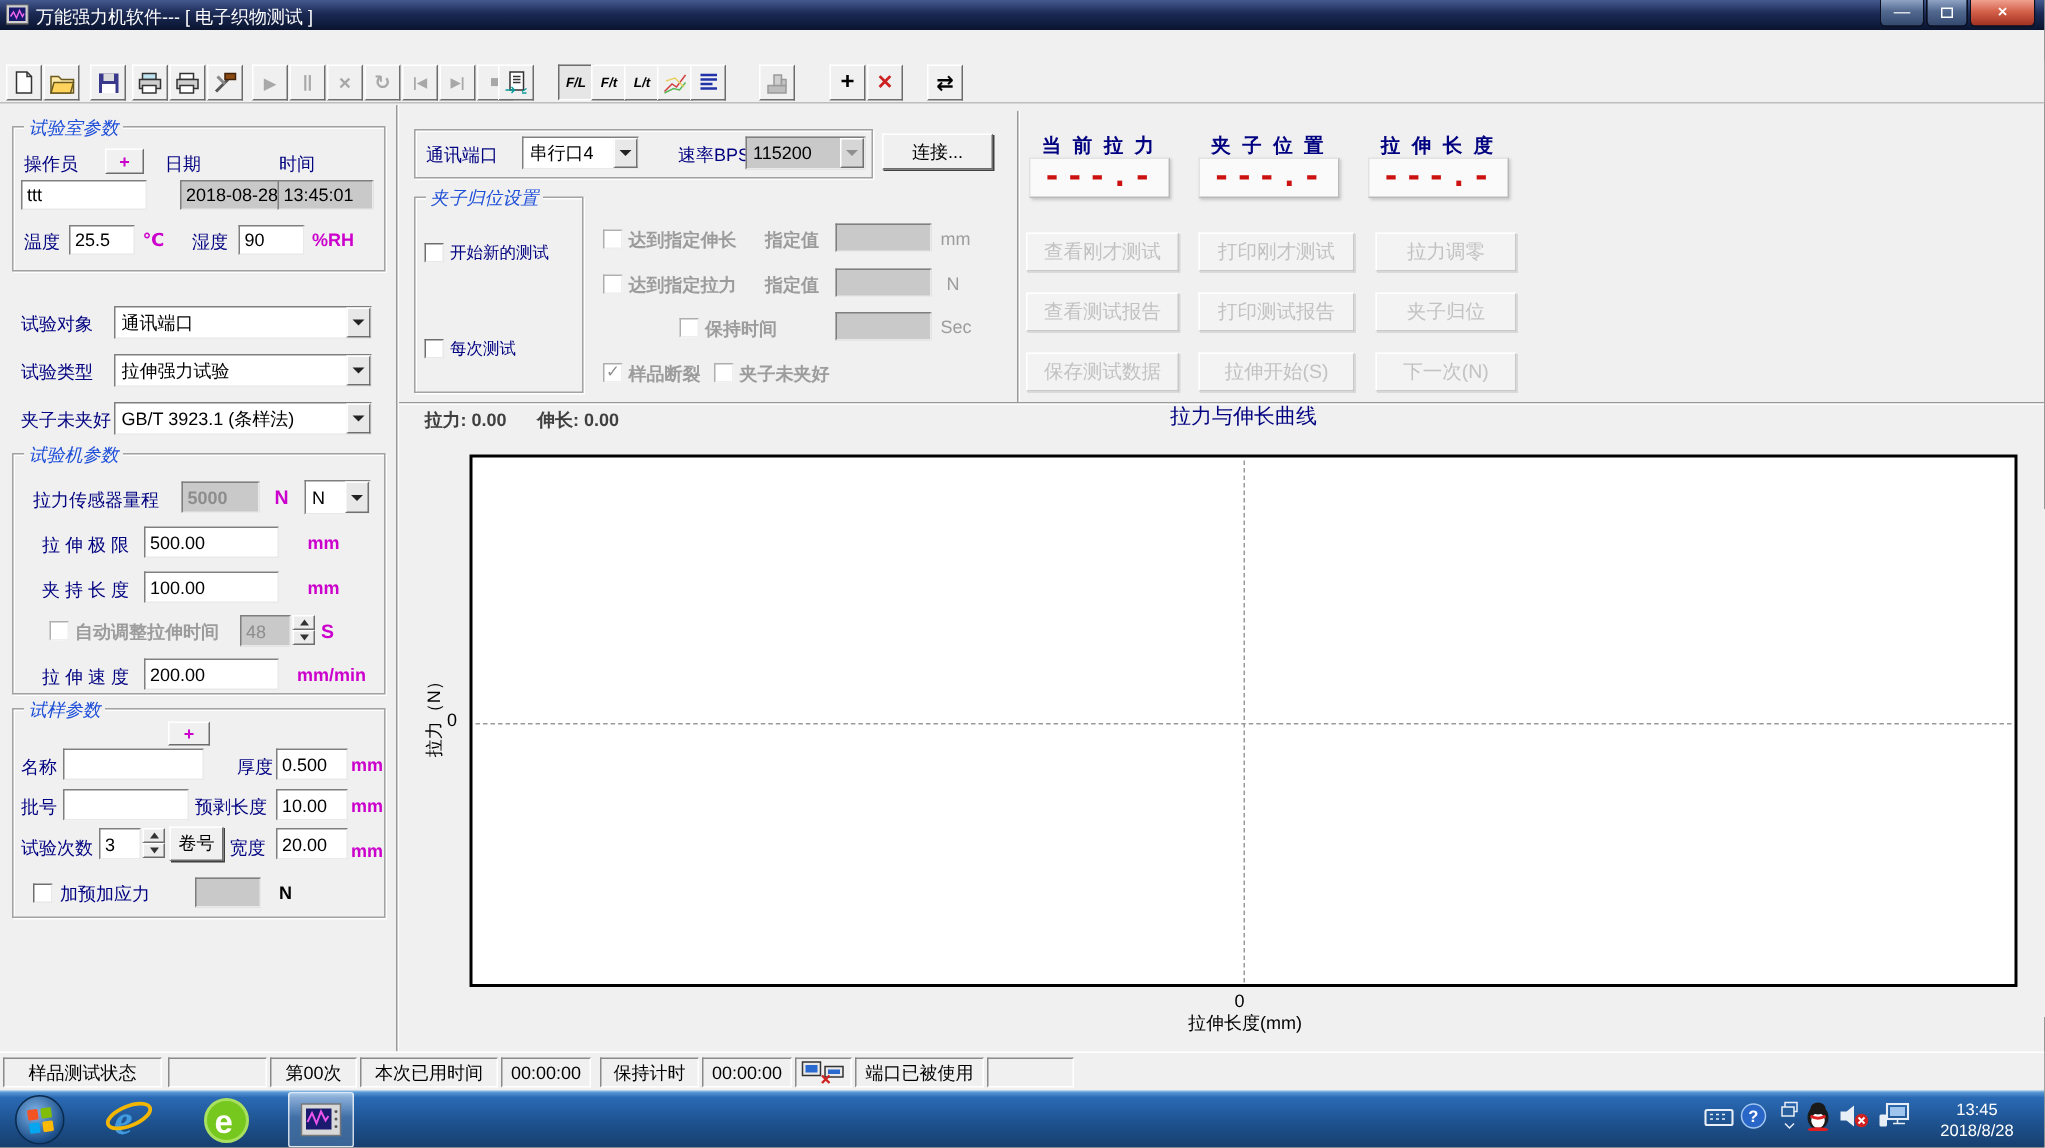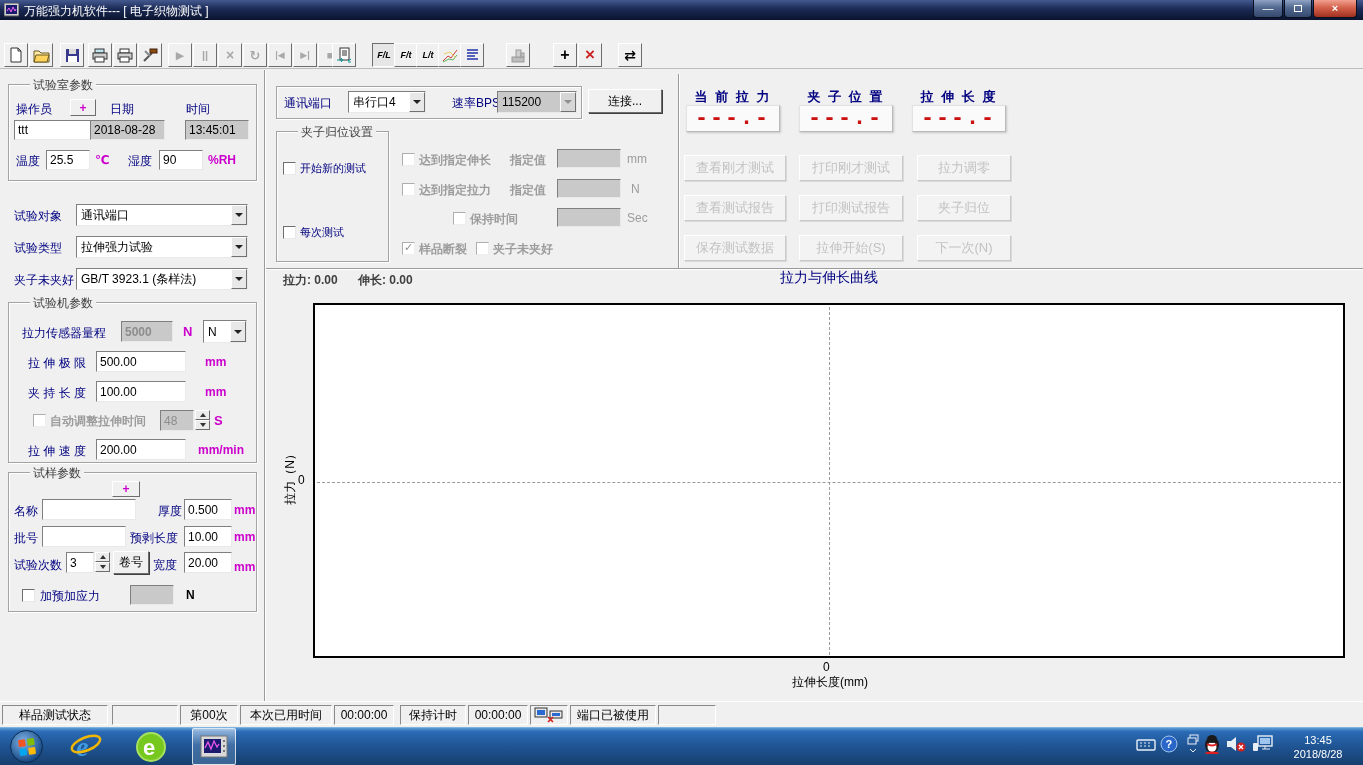--- a/index.html
+++ b/index.html
@@ -28,22 +28,22 @@
   .tb { position:absolute; top:3px; width:24px; height:24px; background:#f0f0f0;
     border:1px solid; border-color:#ffffff #6d6d6d #6d6d6d #ffffff;
     display:flex; align-items:center; justify-content:center; font-size:11px; color:#000; }
   .tb.pressed { border-color:#6d6d6d #ffffff #ffffff #6d6d6d; background:#e6e6e6; }
   .tb .g { font-weight:bold; }
   .tb.dis { color:#a8a8a8; }
   .tb .g.red { color:#cc2222; }
 
   
   .group { position:absolute; border:1px solid #a3a3a3; box-shadow:1px 1px 0 #ffffff inset, 1px 1px 0 #ffffff; }
-  .gtitle { position:absolute; top:-8px; left:21px; background:#f0f0f0; padding:0 3px;
-    color:#404040; font-size:12px; white-space:nowrap; }
+  .gtitle { position:absolute; top:-8px; left:7px; background:#f0f0f0; padding:0 3px;
+    color:#1d4ed8; font-size:12px; white-space:nowrap;font-style:italic; }
 
   .lbl { position:absolute; color:#000080; font-size:12px; white-space:nowrap; }
   .lbl.dim { color:#9c9c9c;font-weight:bold; }
   .lbl.black { color:#000; }
   .unit { position:absolute; color:#cc00cc; font-size:12px; font-weight:bold; white-space:nowrap; }
   .unit.dim { color:#9c9c9c; font-weight:normal; }
 
   .inp { position:absolute; background:#fff; border:1px solid; border-color:#7f7f7f #e9e9e9 #e9e9e9 #7f7f7f;
     font-size:12px; color:#000; padding:1px 3px; font-family:"Liberation Sans","DejaVu Sans",sans-serif; }
   .inp.gray { background:#c9c9c9; }
@@ -243,21 +243,21 @@
   <div class="group" style="left:8px;top:84px;width:249px;height:97px">
     <span class="gtitle">试验室参数</span>
   </div>
   <span class="lbl" style="left:16px;top:101px">操作员</span>
   <div class="btn small mag" style="left:70px;top:99px;width:26px;height:17px">
       <span>+</span>
     </div>
   <span class="lbl" style="left:110px;top:101px">日期</span>
   <span class="lbl" style="left:186px;top:101px">时间</span>
   <input class="inp" style="left: 14px; top: 120px; width: 84px; height: 20px;" value="ttt">
-  <input class="inp gray" style="left: 90px; top: 120px; width: 75px; height: 20px;" readonly="" value="2018-08-28">
+  <input class="inp gray" style="left: 120px; top: 120px; width: 75px; height: 20px;" readonly="" value="2018-08-28">
   <input class="inp gray" style="left: 185px; top: 120px; width: 64px; height: 20px;" readonly="" value="13:45:01">
   <span class="lbl" style="left:16px;top:153px">温度</span>
   <input class="inp" style="left: 46px; top: 150px; width: 44px; height: 20px;" value="25.5">
   <span class="unit" style="left:95px;top:153px">℃</span>
   <span class="lbl" style="left:128px;top:153px">湿度</span>
   <input class="inp" style="left: 159px; top: 150px; width: 44px; height: 20px;" value="90">
   <span class="unit" style="left:208px;top:153px">%RH</span>
 
   <span class="lbl" style="left:14px;top:208px">试验对象</span>
   <div class="dd" style="left:76px;top:204px;width:172px;height:22px">

